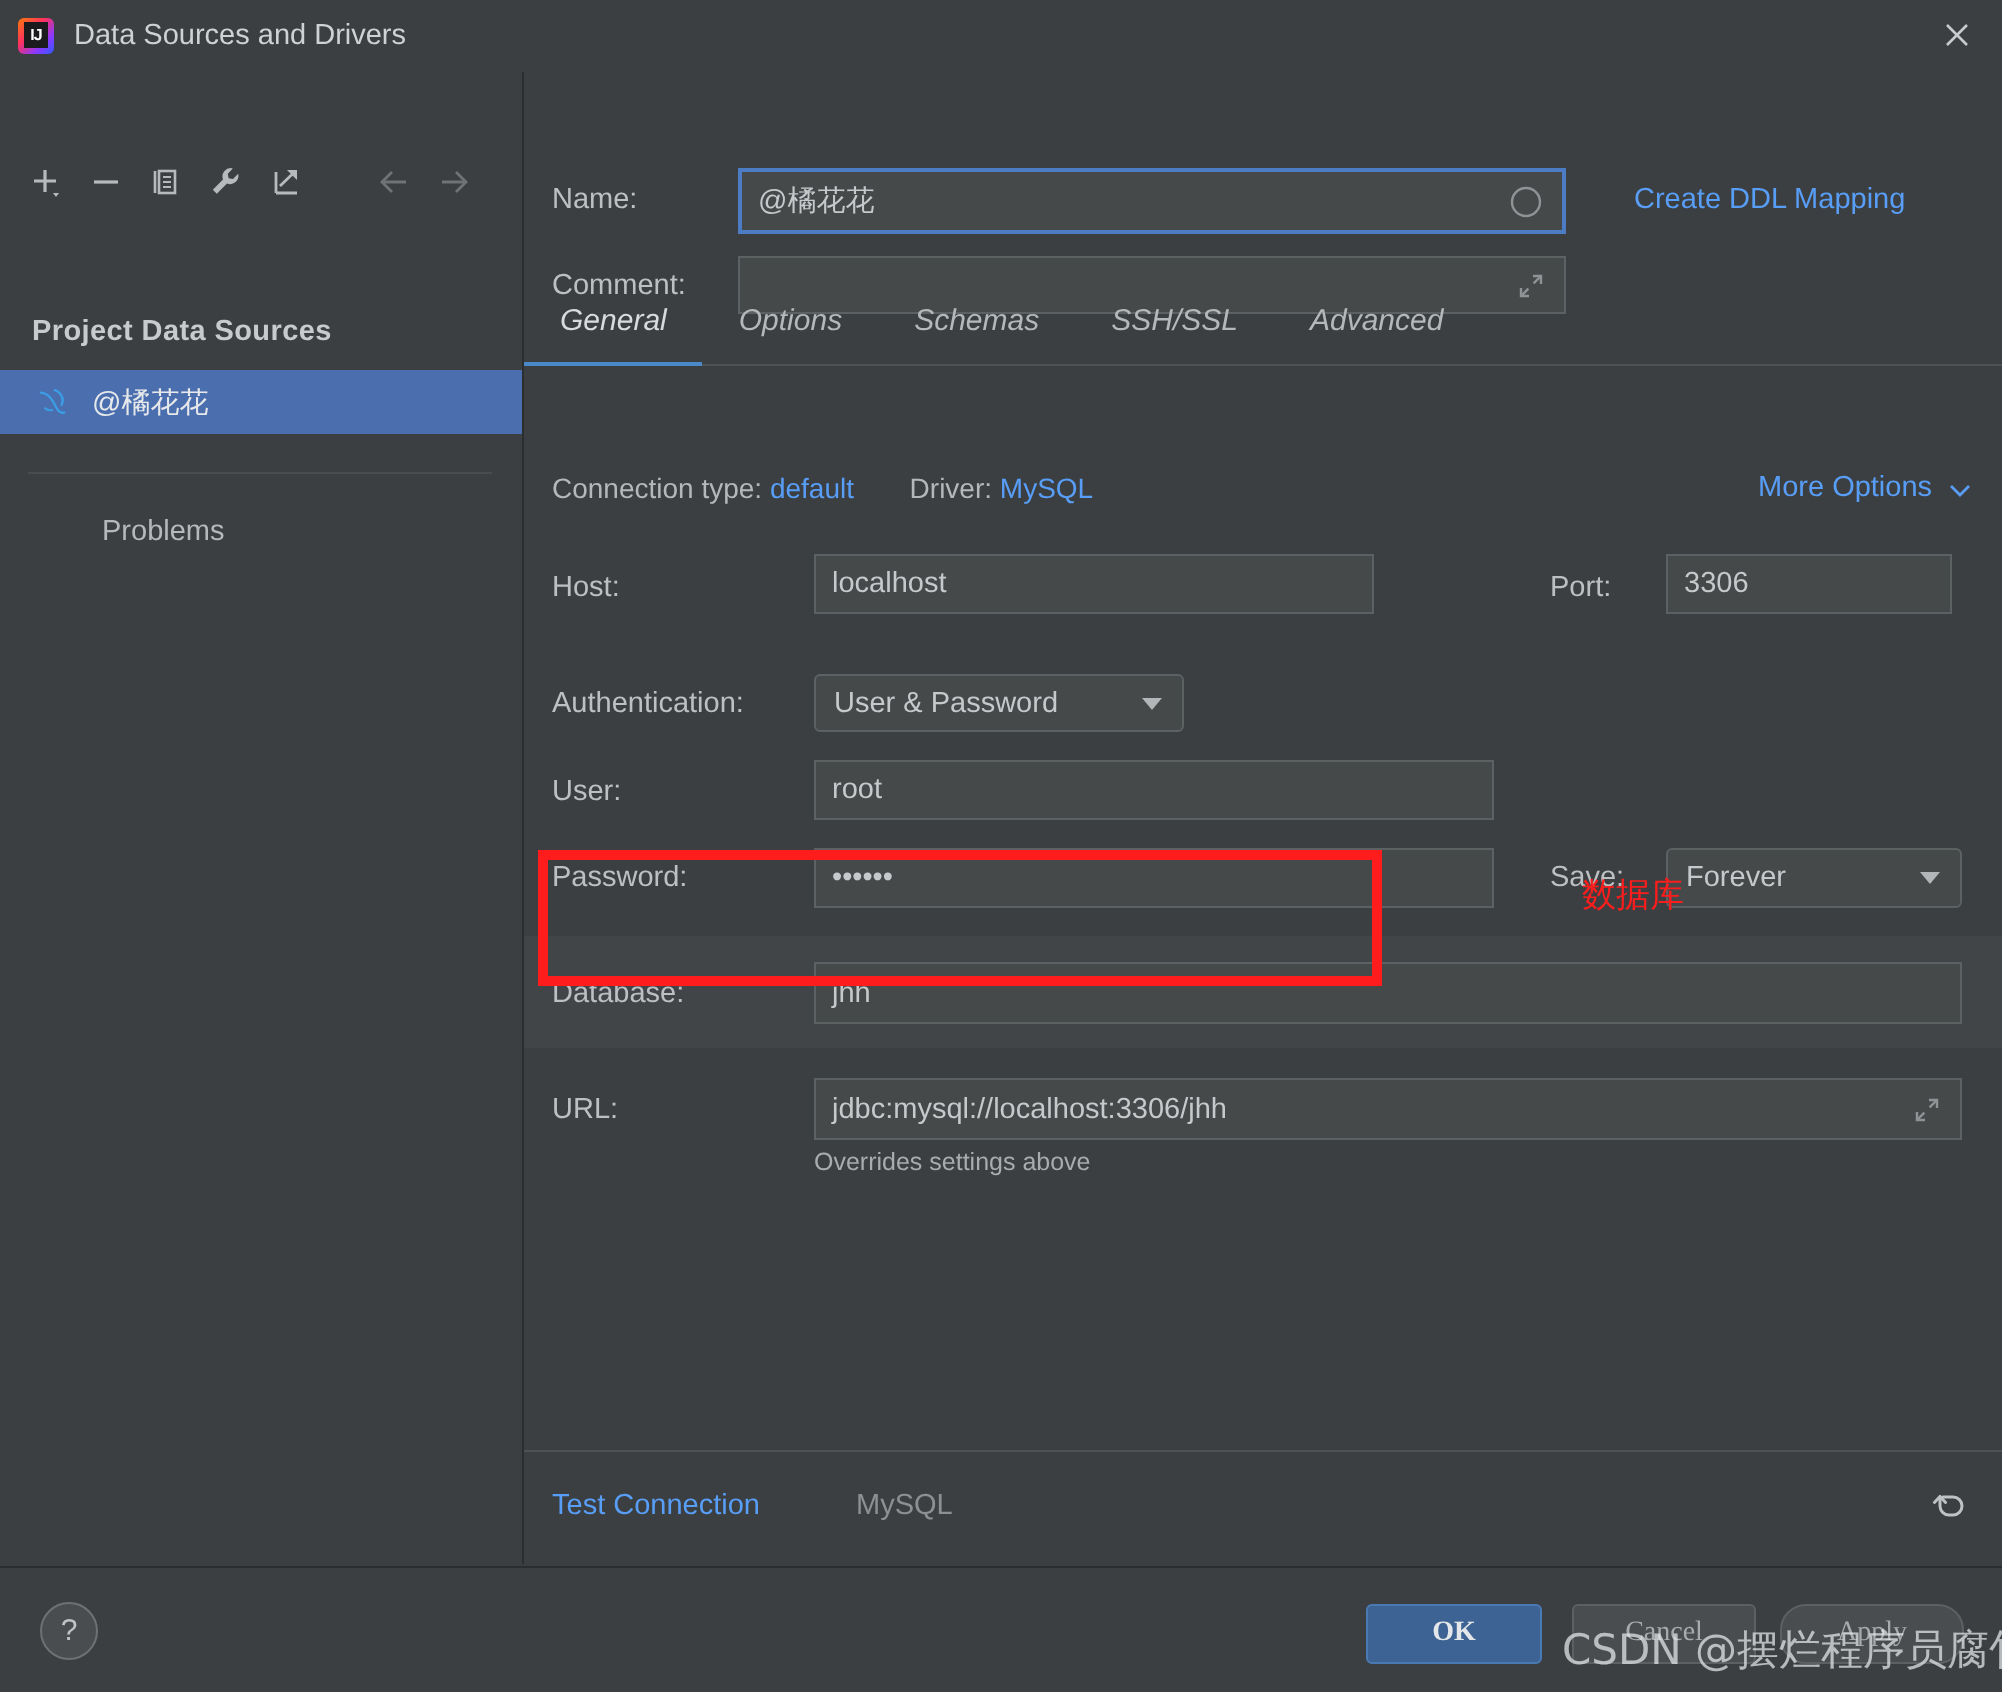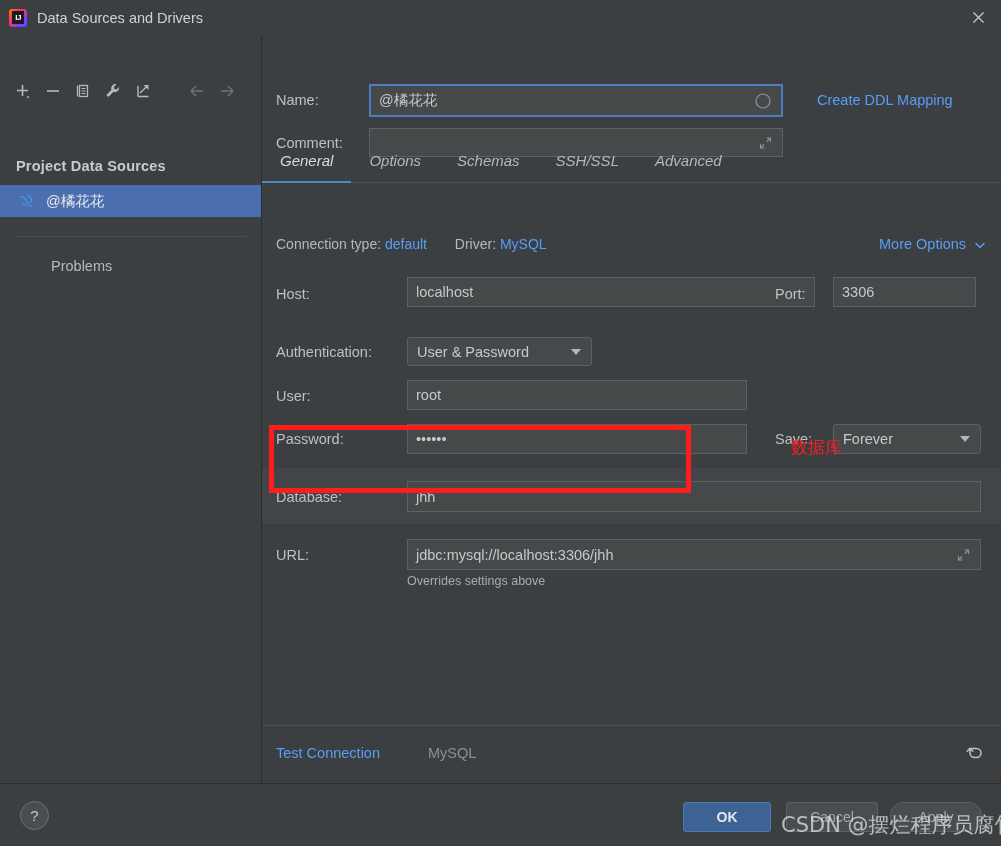--- a/index.html
+++ b/index.html
@@ -326,20 +326,21 @@
     font-size: 15px;
     display: flex; align-items: center; justify-content: center;
   }
   .btn {
     position: absolute;
     height: 30px;
     border-radius: 3px;
     font-size: 14px;
     display: flex; align-items: center; justify-content: center;
     box-sizing: border-box;
+    font-family: Liberation Serif, serif;
   }
   .btn.primary {
     background: #3c6394;
     border: 1px solid #4a7ab4;
     color: #e4e7ea;
     font-weight: bold;
   }
   .btn.normal {
     background: #4a4d4f;
     border: 1px solid #5c6063;
@@ -477,21 +478,21 @@
       <span class="val">MySQL</span>
     </div>
     <div class="link" style="left:617px; top:200px;">More Options</div>
     <div style="position:absolute; left:710px; top:201px;">
       <svg width="16" height="16" viewBox="0 0 16 16">
         <path d="M3.5 6 L8 10.5 L12.5 6" stroke="#589df6" stroke-width="1.4" fill="none"></path>
       </svg>
     </div>
 
     <div class="row-label" style="left:14px; top:250px;">Host:</div>
-    <div class="textfield" style="left:145px; top:241px; width:408px; height:30px;">
+    <div class="textfield" style="left:145px; top:241px; width:280px; height:30px;">
       <span>localhost</span>
     </div>
     <div class="row-label" style="left:513px; top:250px;">Port:</div>
     <div class="textfield" style="left:571px; top:241px; width:143px; height:30px;">
       <span>3306</span>
     </div>
 
     <div class="row-label" style="left:14px; top:308px;">Authentication:</div>
     <div class="combo" style="left:145px; top:301px; width:185px; height:29px;">
       <span>User &amp; Password</span>

